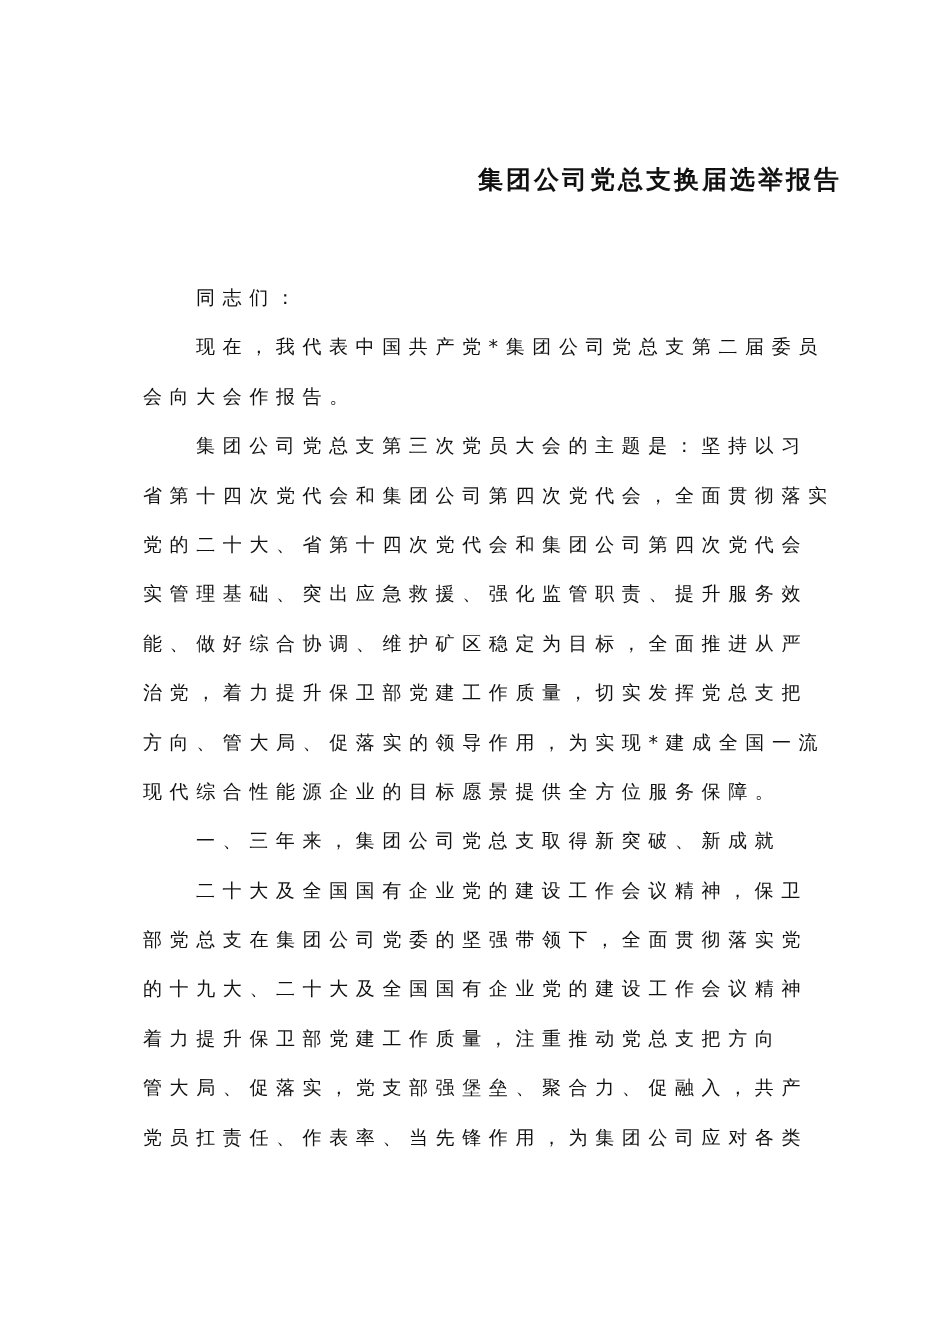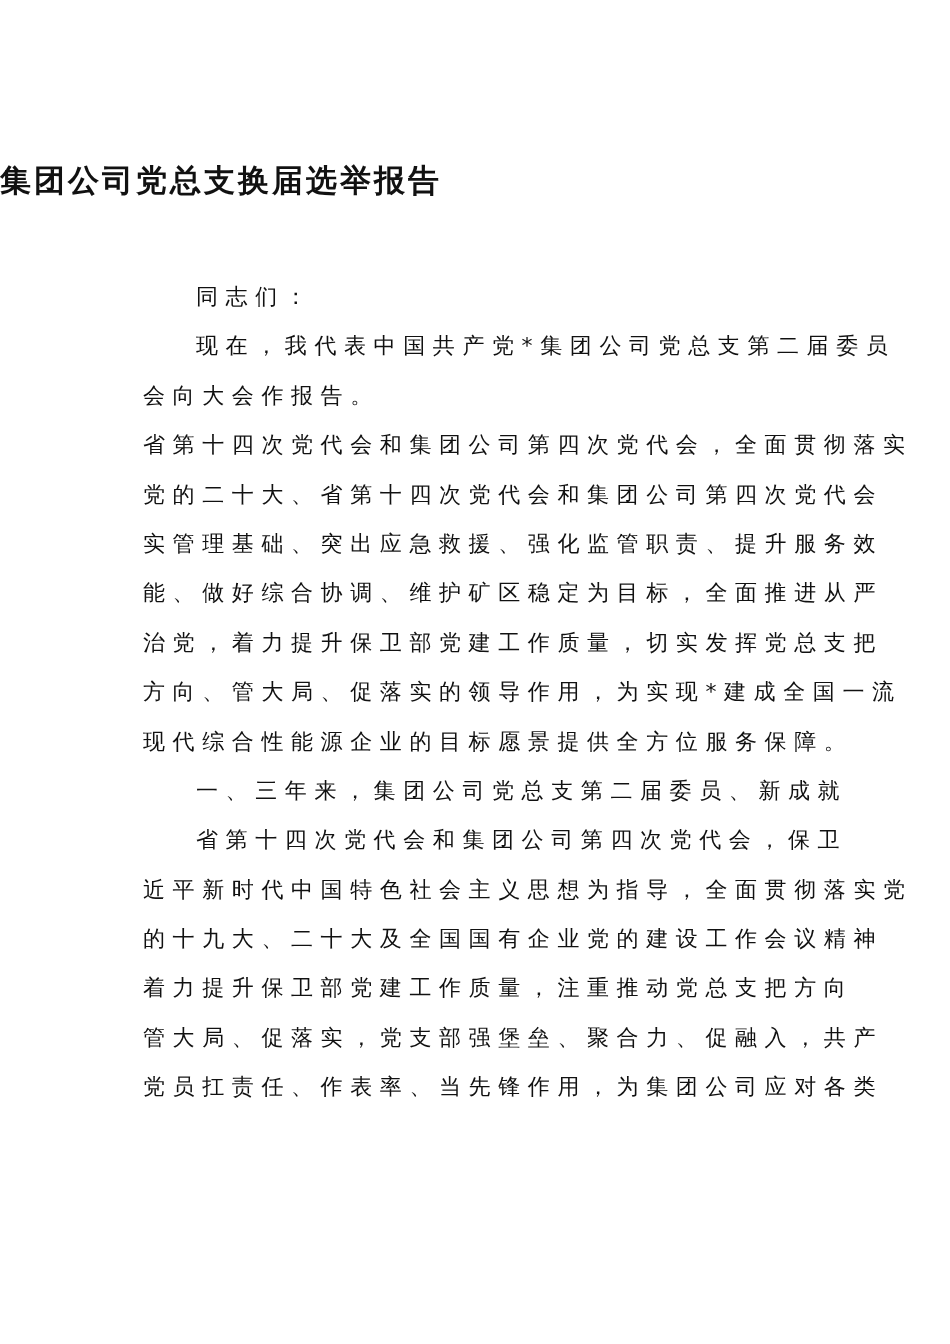--- a/index.html
+++ b/index.html
@@ -1,42 +1,43 @@
 <!DOCTYPE html>
 <html><head>
 <meta charset="utf-8">
 <style>
   html, body { margin: 0; padding: 0; background: #ffffff; }
   body { width: 950px; height: 1344px; position: relative; overflow: hidden;
          font-family: "DejaVu Sans", sans-serif; color: #111111; }
   .page { position: absolute; left: 0; top: 0; width: 950px; height: 1344px; background: #ffffff; }
-  .title { position: absolute; top: 164px; left: 0; width: 842px; text-align: left;
-           font-size: 31px; font-weight: bold; letter-spacing: 3px; line-height: 32px; }
+  .title { position: absolute; top: 164px; left: 0; width: 842px; text-align: right;
+           font-size: 25px; font-weight: bold; letter-spacing: 3px; line-height: 32px; }
   .body { position: absolute; left: 143px; top: 280px; width: 664px; }
-  .line { height: 49.4px; line-height: 34px; font-size: 22px; white-space: nowrap;
+  .line { height: 49.4px; line-height: 34px; font-size: 19px; white-space: nowrap;
           letter-spacing: 7.6px; overflow: visible; }
   .indent { padding-left: 53px; }
 </style>
 </head>
 <body>
 
 <div class="page">
   <div class="title">集团公司党总支换届选举报告</div>
   <div class="body" id="doc-body">
       <div class="line indent">同志们：</div>
       <div class="line indent">现在，我代表中国共产党*集团公司党总支第二届委员</div>
       <div class="line">会向大会作报告。</div>
+      <div class="line indent">集团公司党总支第三次党员大会的主题是：坚持以习</div>
       <div class="line">省第十四次党代会和集团公司第四次党代会，全面贯彻落实</div>
       <div class="line">党的二十大、省第十四次党代会和集团公司第四次党代会</div>
       <div class="line">实管理基础、突出应急救援、强化监管职责、提升服务效</div>
       <div class="line">能、做好综合协调、维护矿区稳定为目标，全面推进从严</div>
       <div class="line">治党，着力提升保卫部党建工作质量，切实发挥党总支把</div>
       <div class="line">方向、管大局、促落实的领导作用，为实现*建成全国一流</div>
       <div class="line">现代综合性能源企业的目标愿景提供全方位服务保障。</div>
-      <div class="line indent">一、三年来，集团公司党总支第二届委员、新成就</div>
-      <div class="line indent">省第十四次党代会和集团公司第四次党代会，保卫</div>
-      <div class="line">近平新时代中国特色社会主义思想为指导，全面贯彻落实党</div>
+      <div class="line indent">一、三年来，集团公司党总支取得新突破、新成就</div>
+      <div class="line indent">二十大及全国国有企业党的建设工作会议精神，保卫</div>
+      <div class="line">部党总支在集团公司党委的坚强带领下，全面贯彻落实党</div>
       <div class="line">的十九大、二十大及全国国有企业党的建设工作会议精神</div>
       <div class="line">着力提升保卫部党建工作质量，注重推动党总支把方向</div>
       <div class="line">管大局、促落实，党支部强堡垒、聚合力、促融入，共产</div>
       <div class="line">党员扛责任、作表率、当先锋作用，为集团公司应对各类</div>
     </div>
 </div>
 
 </body></html>

